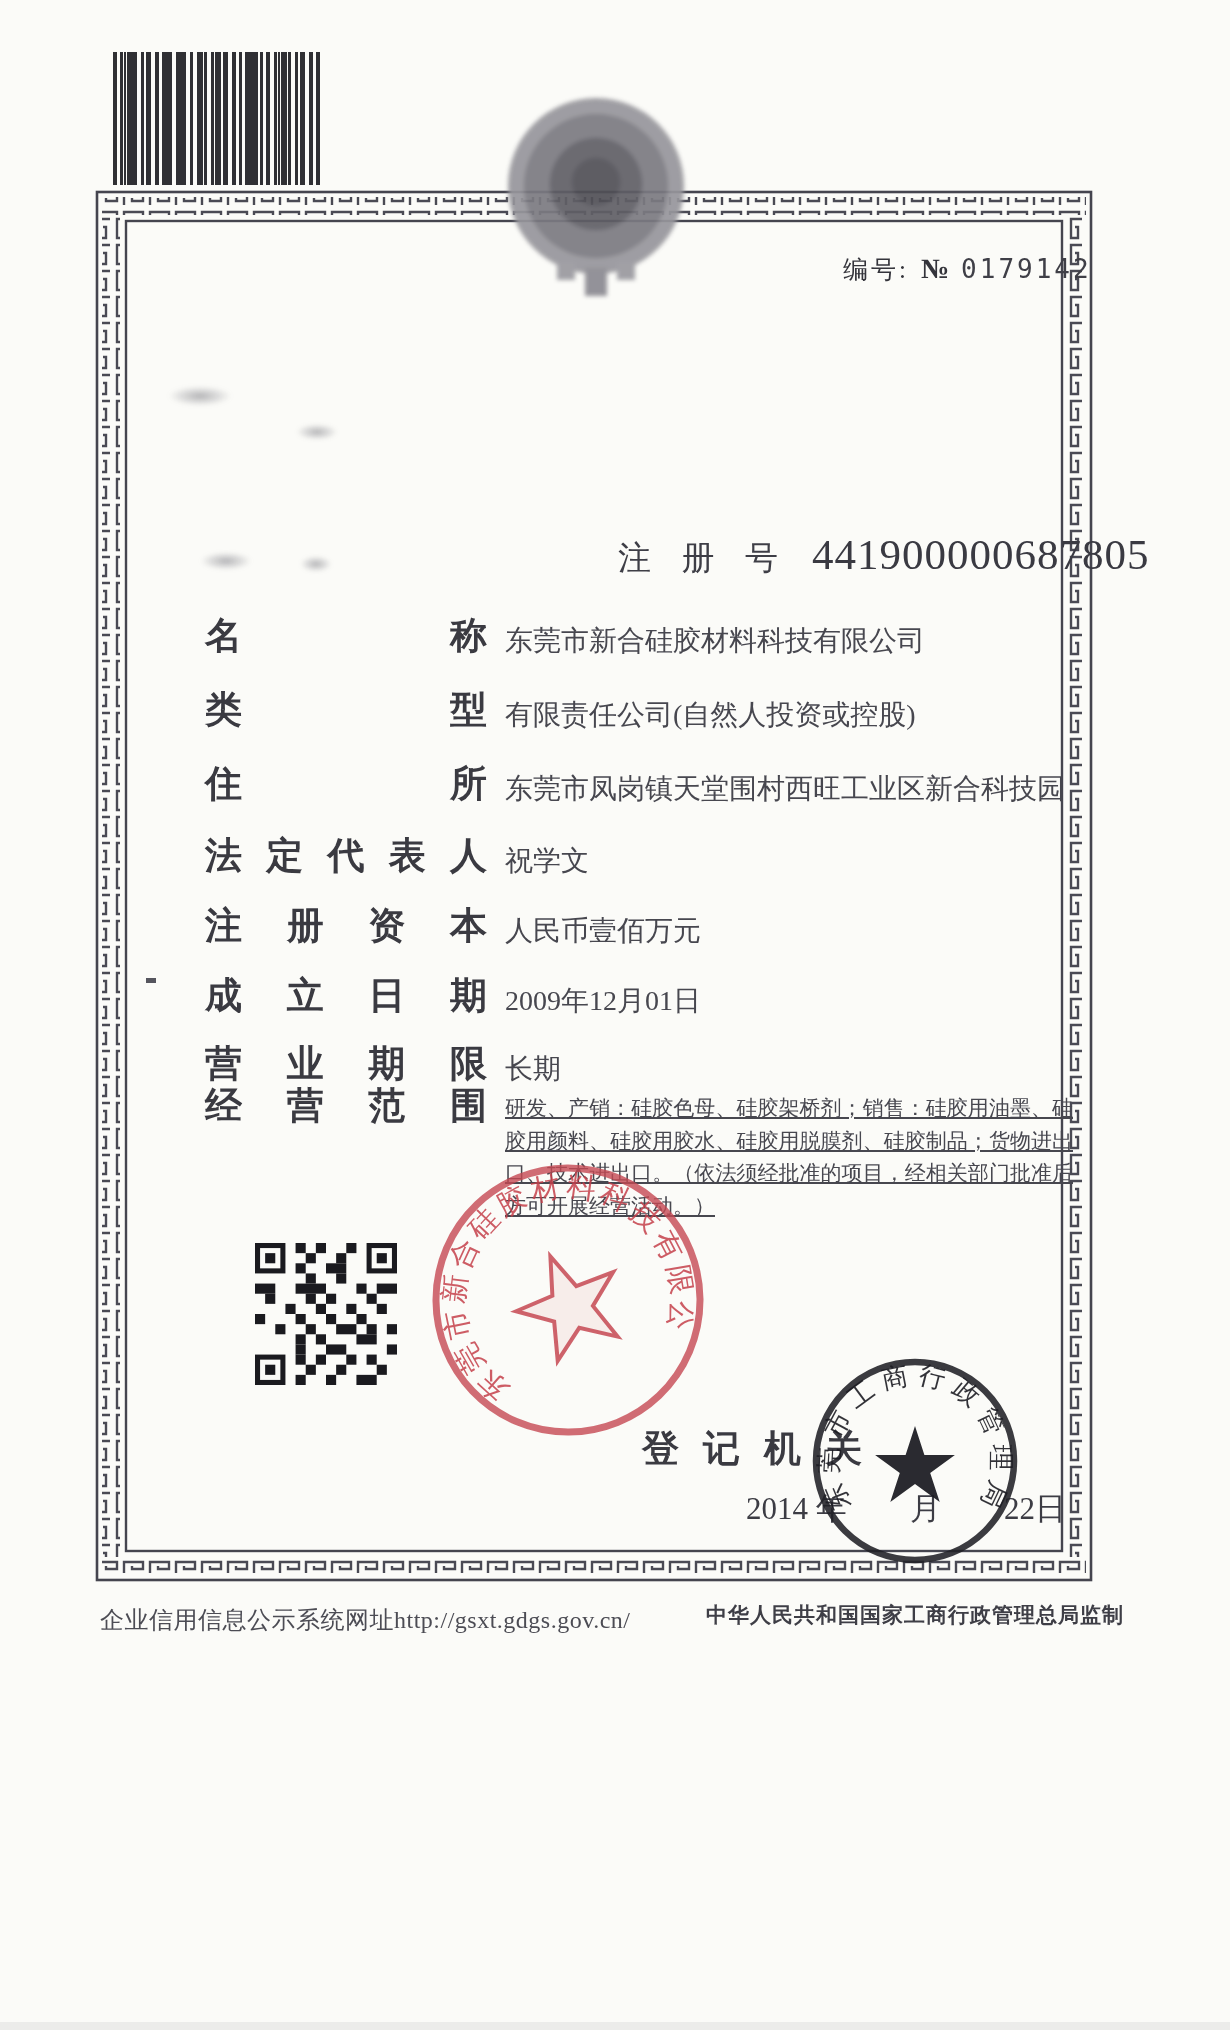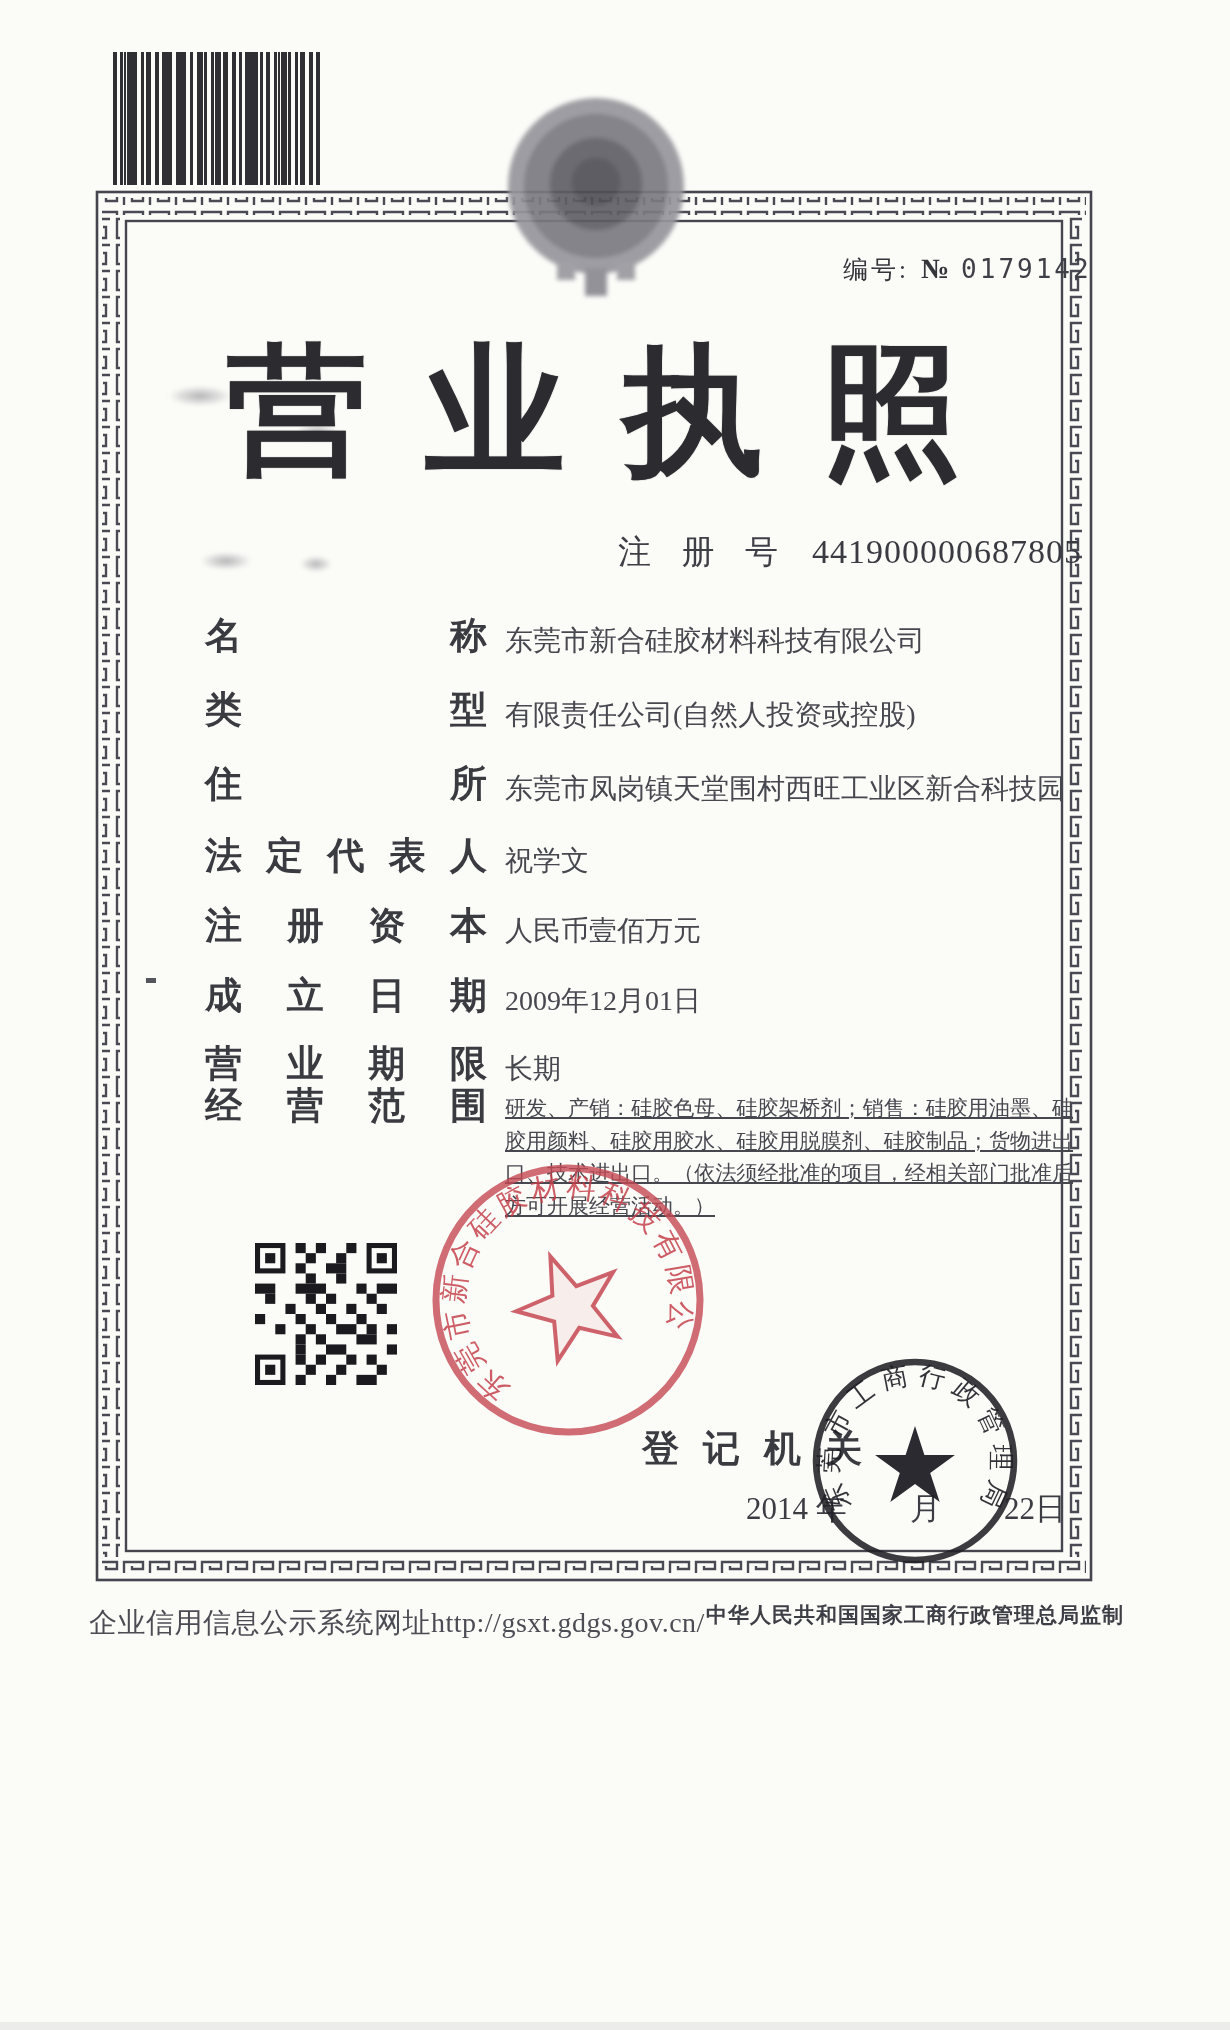--- a/index.html
+++ b/index.html
@@ -29,33 +29,33 @@
   .serial .num{font-family:"DejaVu Sans Mono","Liberation Mono",monospace;font-size:26px;letter-spacing:3px;color:#3f3f47;}
   .title{
     position:absolute;left:95px;top:318px;width:998px;text-align:center;z-index:2;
     font-size:140px;font-weight:bold;color:#2b2b30;
     letter-spacing:58px;text-indent:58px;white-space:nowrap;
     font-family:"Liberation Sans","DejaVu Sans",sans-serif;
     text-shadow:0 0 1px rgba(40,40,45,.6);
   }
   .regno{position:absolute;left:618px;top:530px;z-index:2;display:flex;align-items:baseline;}
   .regno .lbl{width:160px;font-size:33px;color:#3e3e46;}
-  .regno .val{margin-left:34px;font-size:34px;letter-spacing:1px;color:#3a3a42;}
+  .regno .val{margin-left:34px;font-size:43px;letter-spacing:1px;color:#3a3a42;}
   .field{position:absolute;left:205px;z-index:2;display:flex;align-items:flex-start;}
   .field .lbl{width:282px;font-size:37px;font-weight:600;color:#3a3a41;line-height:1.1;flex:none;}
   .field .val{margin-left:18px;padding-top:7px;font-size:28px;color:#47474f;line-height:1.25;}
   .field.scope .val{font-size:21px;line-height:1.55;width:568px;padding-top:6px;text-align:justify;text-decoration:underline;}
   .justify-chars{display:flex;justify-content:space-between;}
   
   .qr{position:absolute;left:255px;top:1243px;z-index:2;}
   .company-seal{position:absolute;left:428px;top:1160px;z-index:5;transform:rotate(-22deg);}
   .authority-seal{position:absolute;left:810px;top:1356px;z-index:5;}
   .registry-label{position:absolute;left:612px;top:1424px;z-index:2;font-size:37px;font-weight:600;letter-spacing:24px;color:#3a3a41;white-space:nowrap;margin-left:30px;}
   .date-line{position:absolute;left:746px;top:1488px;width:320px;z-index:4;display:flex;justify-content:space-between;font-size:31px;color:#3c3c44;gap:47px;}
-  .footer-left{position:absolute;left:89px;top:1604px;z-index:2;font-size:28px;color:#4c4c54;letter-spacing:.5px;}
+  .footer-left{position:absolute;left:100px;top:1604px;z-index:2;font-size:24px;color:#4c4c54;letter-spacing:.5px;}
   .footer-right{position:absolute;left:706px;top:1601px;z-index:2;font-size:21px;color:#3e3e46;letter-spacing:1px;font-weight:600;}
   
   .smudge{position:absolute;z-index:1;filter:blur(2px);background:radial-gradient(ellipse at center,rgba(90,90,100,.45),rgba(90,90,100,0) 70%);}
   .stray-dash{position:absolute;left:146px;top:978px;width:10px;height:5px;background:#55555e;z-index:2;filter:blur(.5px);}
   svg text{font-family:"Liberation Serif","DejaVu Serif",serif;}
 </style>
 </head>
 <body>
 
 <div class="page">
@@ -89,21 +89,20 @@
     <rect x="7" y="25" width="18" height="1342" fill="url(#mv)"></rect>
     <rect x="973" y="25" width="18" height="1342" fill="url(#mv)"></rect>
   </svg>
 
   <div class="serial">
     <span class="pre">编号:</span>
     <span class="nosign">№</span>
     <span class="num">0179142</span>
   </div>
 
-  <div class="title">营业执照</div>
 
   <div class="regno">
     <span class="lbl justify-chars">
         <span>注</span>
         <span>册</span>
         <span>号</span>
       </span>
     <span class="val">441900000687805</span>
   </div>
 

